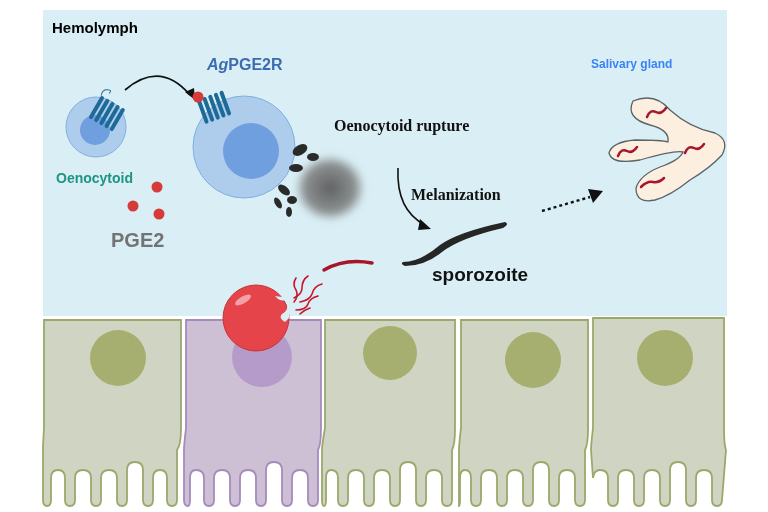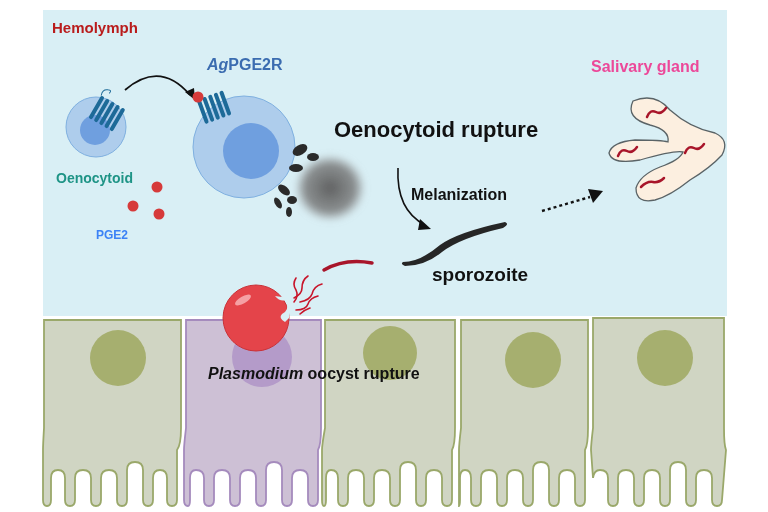--- a/index.html
+++ b/index.html
@@ -1,27 +1,27 @@
 <!DOCTYPE html>
 <html><head>
 <meta charset="utf-8">
 <style>
   html, body { margin:0; padding:0; background:#ffffff; }
   body { width:768px; height:512px; position:relative; overflow:hidden; font-family:"Liberation Sans", sans-serif; }
   #stage { position:absolute; left:0; top:0; width:768px; height:512px; }
   .lbl { position:absolute; font-family:"Liberation Sans", sans-serif; font-weight:bold; white-space:nowrap; line-height:1.15; }
-  .lbl-hemo { left:52px; top:19px; font-size:15px; color:#b91c1c; }
+  .lbl-hemo { left:52px; top:19px; font-size:15px; color:#000000; }
   .lbl-rec { left:207px; top:56px; font-size:16px; color:#3b6cb0; }
   .lbl-rec i { font-style:italic;text-align:right; }
   .lbl-oeno { left:56px; top:156px; font-size:14px; color:#1e9486;margin-top:14px; }
-  .lbl-pge2 { left:96px; top:229px; font-size:12px; color:#3b82f6; }
-  .lbl-rupture { left:334px; top:117px; font-size:22px; color:#111; }
-  .lbl-melan { left:411px; top:186px; font-size:16px; color:#111; }
+  .lbl-pge2 { left:111px; top:229px; font-size:20px; color:#737373; }
+  .lbl-rupture { left:334px; top:117px; font-size:16px; color:#111;font-family:Liberation Serif, serif; }
+  .lbl-melan { left:411px; top:186px; font-size:16px; color:#111;font-family:Liberation Serif, serif; }
   .lbl-sporo { left:432px; top:264px; font-size:19px; color:#111; }
-  .lbl-sg { left:591px; top:58px; font-size:16px; color:#ec4899;text-align:right; }
+  .lbl-sg { left:591px; top:58px; font-size:12px; color:#3b82f6;text-align:right; }
   .lbl-oocyst { left:208px; top:365px; font-size:16px; color:#111; }
   .lbl-oocyst i { font-style:italic; }
   .lbl-mg { left:50px; top:416px; font-size:15px; color:#8a8d8e; line-height:1.2; }
 </style>
 </head>
 <body>
 
 <div id="stage">
 <svg width="768" height="512" viewBox="0 0 768 512" xmlns="http://www.w3.org/2000/svg">
   <defs>
@@ -135,16 +135,15 @@
 <div class="lbl lbl-hemo">Hemolymph</div>
 <div class="lbl lbl-rec"><i>Ag</i><span>PGE2R</span></div>
 <div class="lbl lbl-oeno">Oenocytoid</div>
 <div class="lbl lbl-pge2">PGE2</div>
 <div class="lbl lbl-rupture">
   <div>Oenocytoid rupture</div>
 </div>
 <div class="lbl lbl-melan">Melanization</div>
 <div class="lbl lbl-sporo">sporozoite</div>
 <div class="lbl lbl-sg">Salivary gland</div>
-<div class="lbl lbl-oocyst"><i>Plasmodium</i><span> oocyst rupture</span></div>
 <div class="lbl lbl-mg">
 </div>
 </div>
 
 </body></html>

